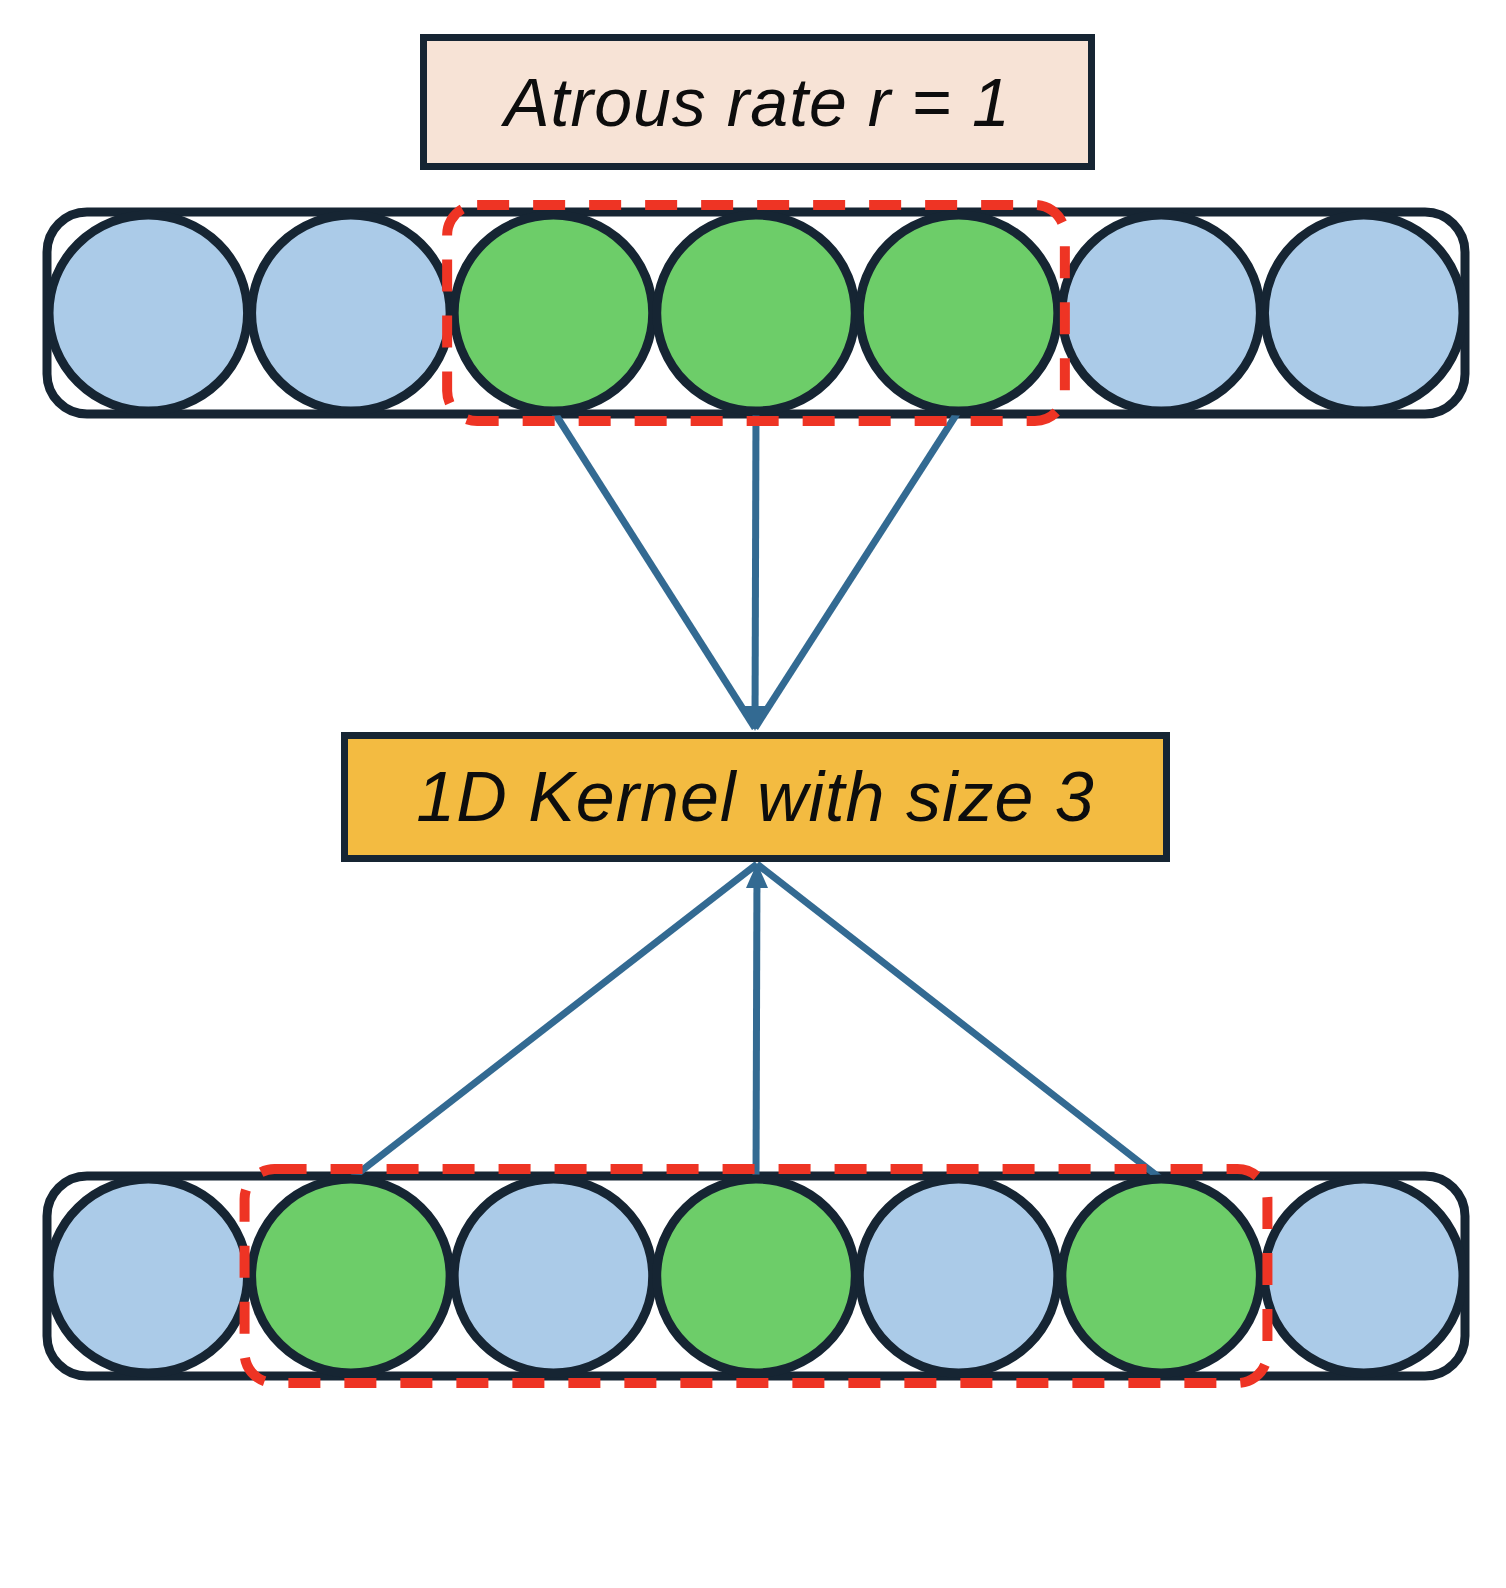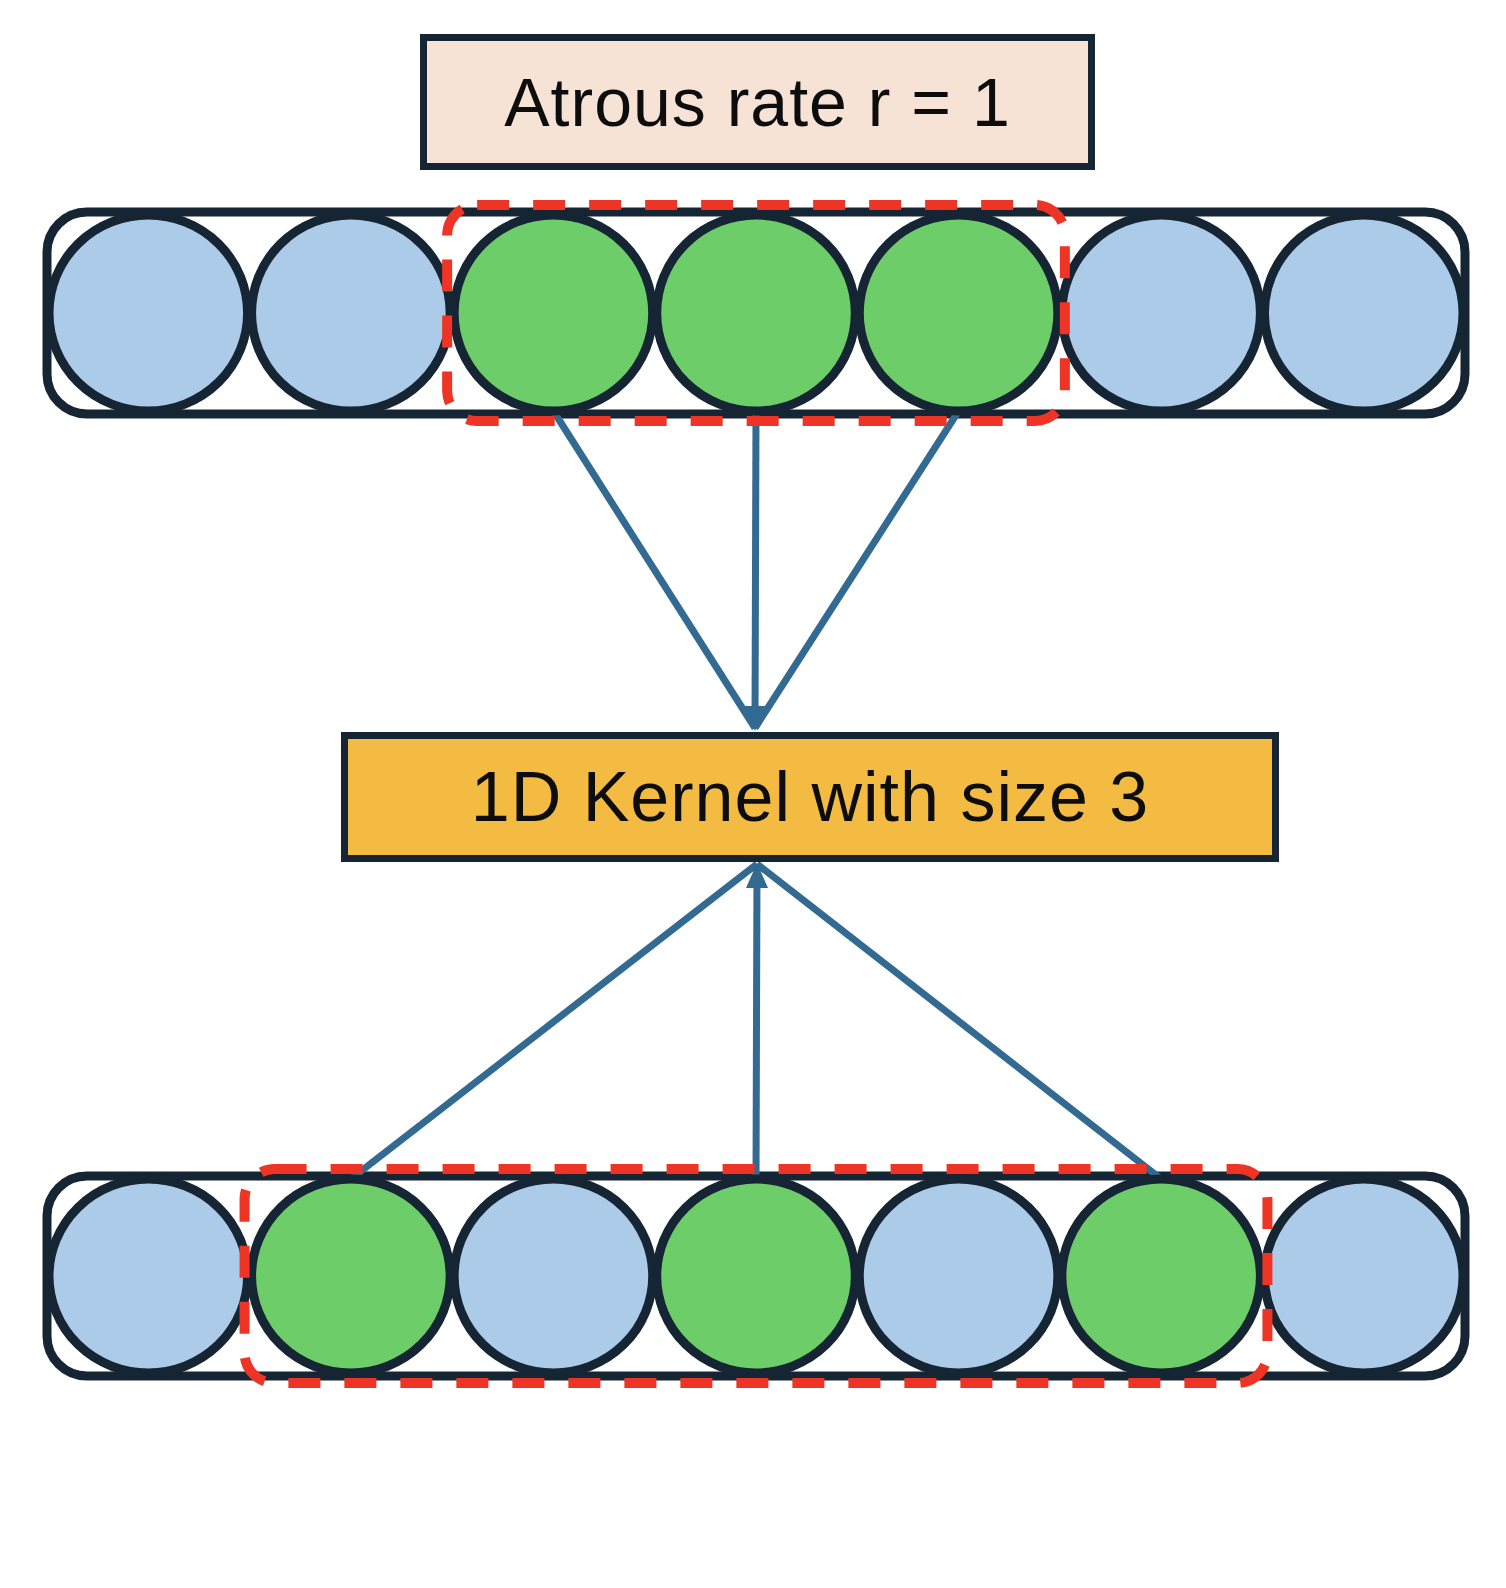--- a/index.html
+++ b/index.html
@@ -13,20 +13,21 @@
     position: relative;
     overflow: hidden;
     font-family: "Liberation Sans", sans-serif;
   }
   .stage {
     position: absolute;
     left: 0;
     top: 0;
     width: 1506px;
     height: 1588px;
+    font-style: italic;
   }
   #diagram {
     position: absolute;
     left: 0;
     top: 0;
   }
   .label-box {
     position: absolute;
     box-sizing: border-box;
     display: flex;
@@ -49,21 +50,21 @@
   }
   #label-top {
     left: 420px;
     top: 34px;
     width: 675px;
     height: 136px;
   }
   #label-kernel {
     left: 341px;
     top: 732px;
-    width: 938px;
+    width: 829px;
     height: 130px;
   }
   #label-bottom {
     left: 420px;
     top: 1433px;
     width: 675px;
     height: 136px;
   }
 </style>
 </head>

